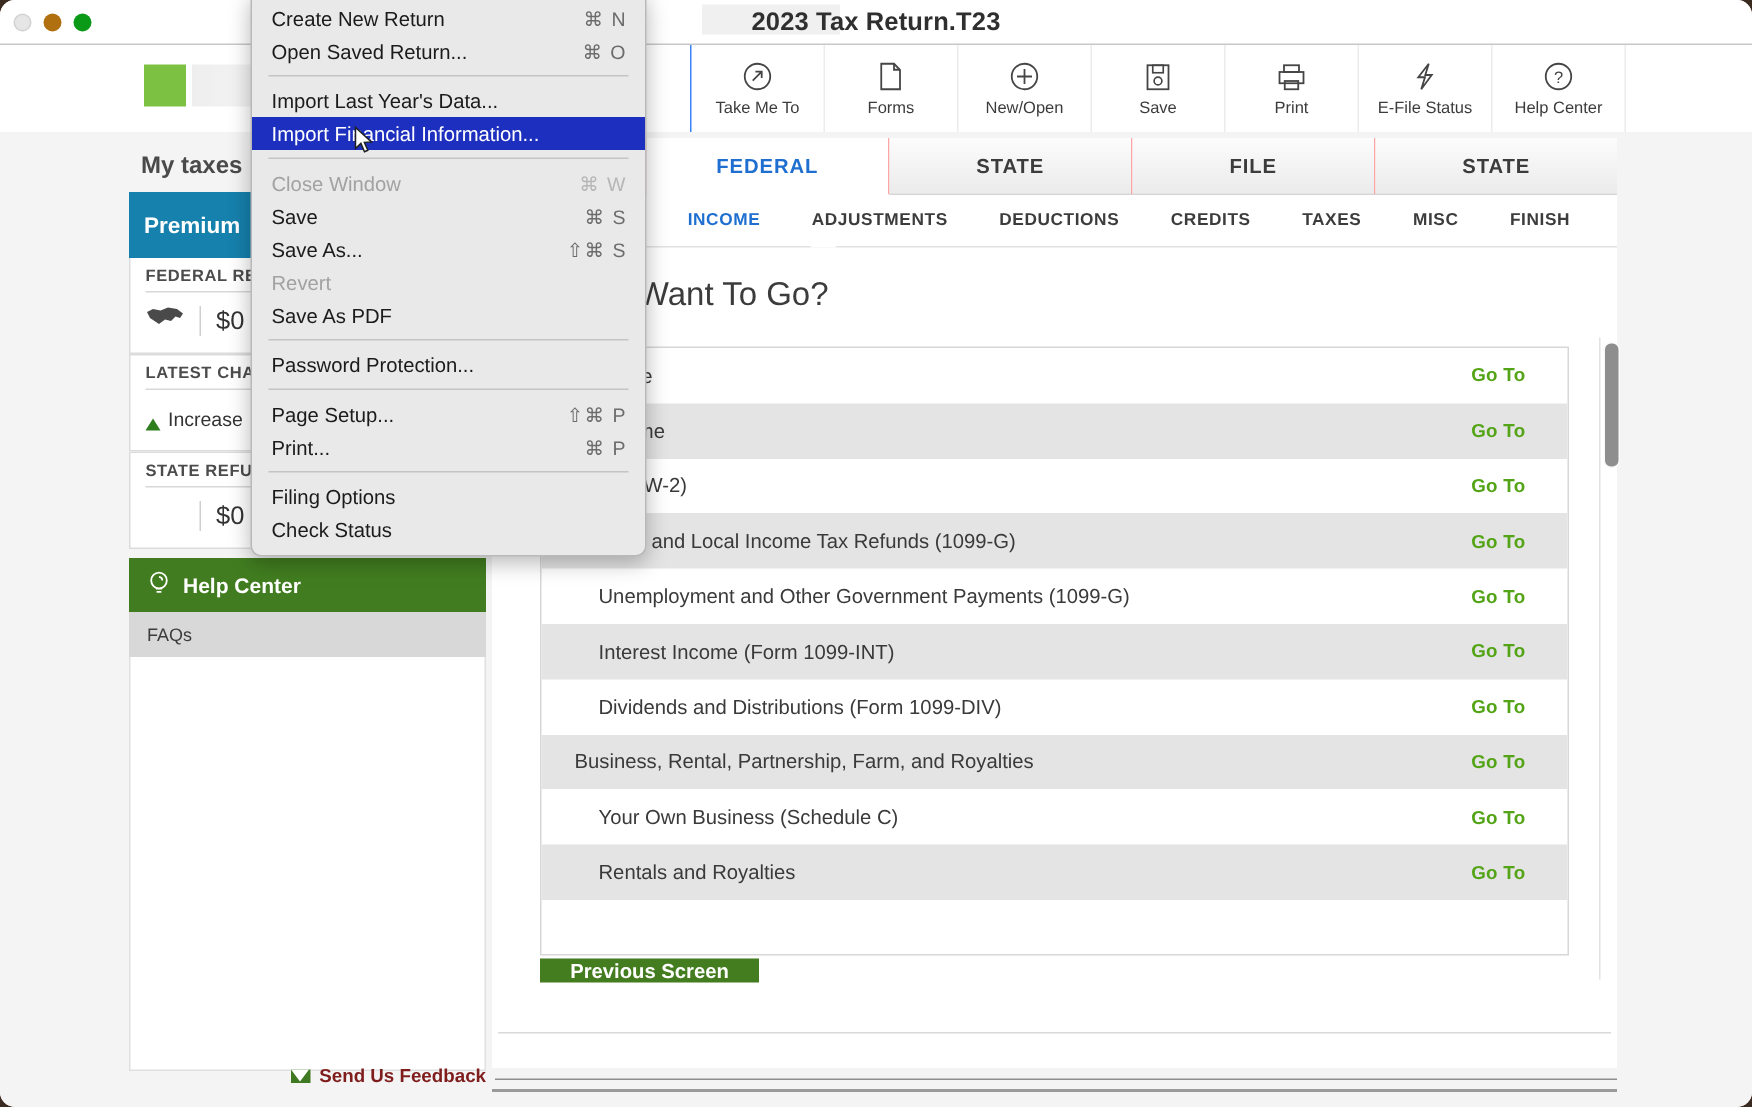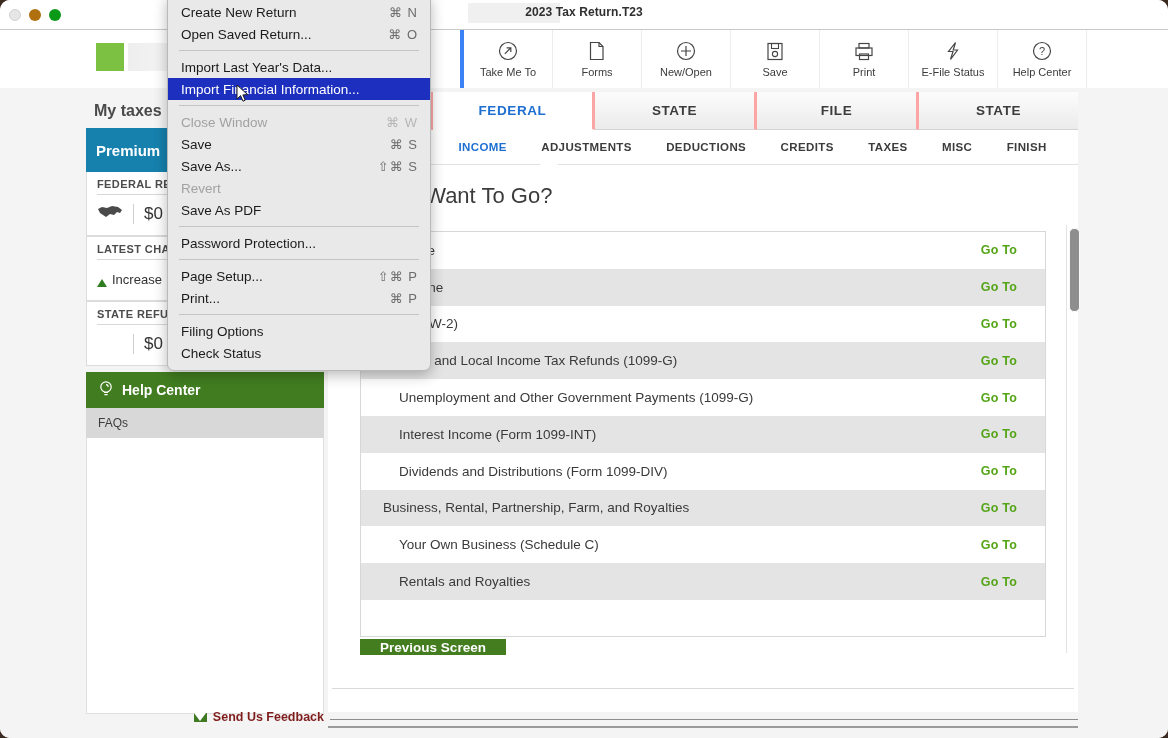--- a/index.html
+++ b/index.html
@@ -26,21 +26,21 @@
     background: #ffffff;
     border-bottom: 1px solid #c8c8c8;
   }
   .lights { position: absolute; left: 9px; top: 9px; display: flex; gap: 8px; }
   .light { width: 12px; height: 12px; border-radius: 50%; }
   .light.close  { background: #e6e6e6; border: 1px solid #d2d2d2; box-sizing: border-box;}
   .light.min    { background: #b07010; }
   .light.max    { background: #0a9a18; }
   .doc-title {
     position: absolute; left: 0; top: 5px; width: 1168px;
-    text-align: center; font-size: 12px; font-weight: bold; color: #2f2f2f;
+    text-align: center; font-size: 17px; font-weight: bold; color: #2f2f2f;
     letter-spacing: 0.1px;
   }
   .title-ghost {
     position: absolute; left: 468px; top: 3px; width: 92px; height: 20px;
     background: #f0f0f0;
   }
 
   
   .toolbar {
     position: absolute; left: 0; top: 30px;
@@ -63,21 +63,21 @@
     height: 58px; display: flex;
   }
   .tool {
     width: 88px; height: 58px;
     display: flex; flex-direction: column;
     align-items: center; justify-content: center;
     gap: 4px;
     border-right: 1px solid #ececec;
     cursor: default;
   }
-  .tool:first-child { border-left: 4px solid #3b82f6; }
+  .tool:first-child { border-left: 1px solid #3b82f6; }
   .tool .glyph { height: 22px; display: flex; align-items: center; justify-content: center; }
   .tool .tlabel { font-size: 11px; color: #3c3c3c; white-space: nowrap; }
 
   
   .backdrop {
     position: absolute; left: 0; top: 88px;
     width: 1168px; height: 650px;
     background: #f4f4f4;
   }
 
@@ -153,21 +153,21 @@
     background: #ffffff;
   }
 
   
   .ptabs { display: flex; height: 38px; }
   .ptab {
     flex: 1; display: flex; align-items: center; justify-content: center;
     font-size: 13.5px; font-weight: bold; letter-spacing: 0.6px;
     color: #3c3c3c;
     background: linear-gradient(to bottom,#fcfcfc,#ebebeb);
-    border-right: 3px solid #fca5a5;
+    border-right: 1px solid #fca5a5;
     border-bottom: 1px solid #d4d4d4;
     cursor: default;
   }
   .ptab:last-child { border-right: none; }
   .ptab.active {
     background: #ffffff; color: #1f6fd0;
     border-bottom: 1px solid #ffffff;
   }
 
   

